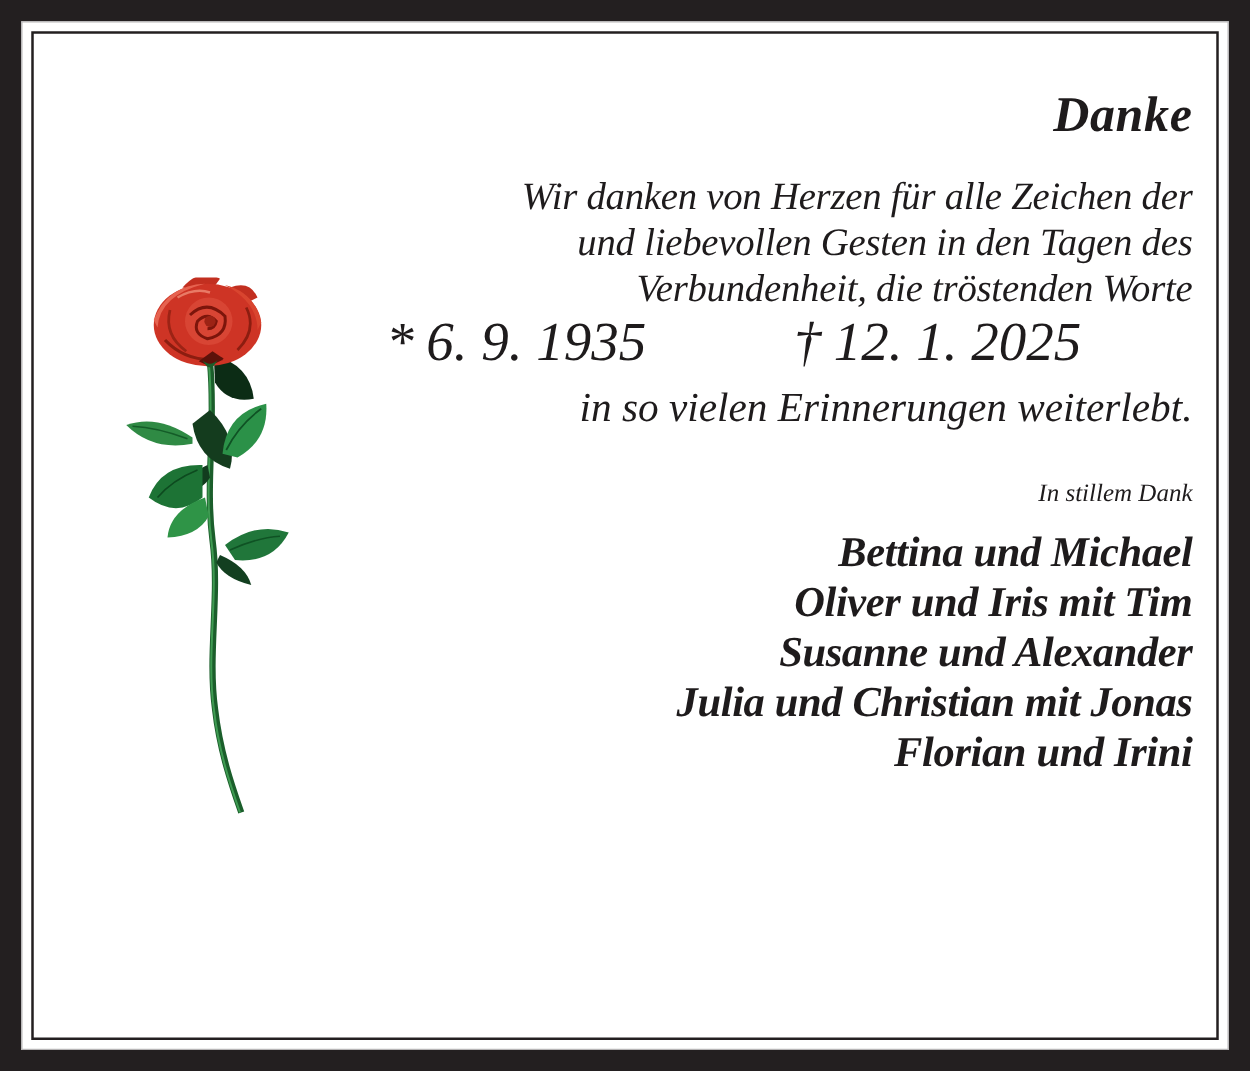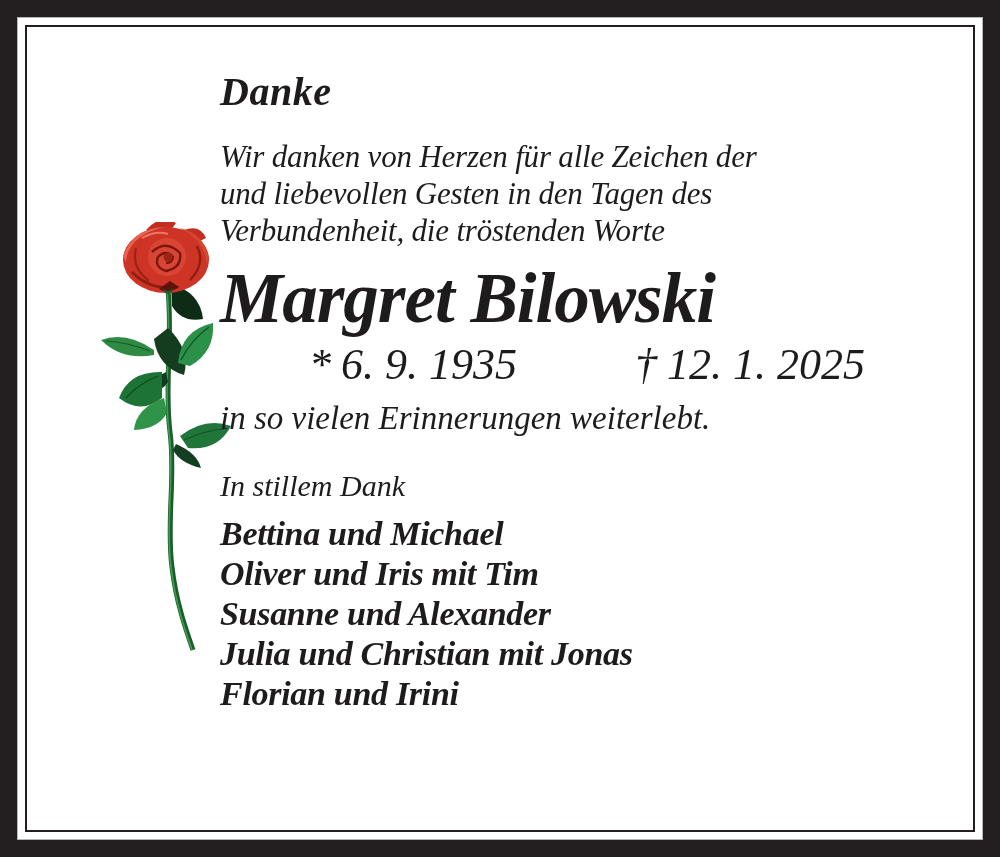--- a/index.html
+++ b/index.html
@@ -53,21 +53,21 @@
     width: 170px;
     height: 430px;
   }
   .rose-wrap svg { display: block; width: 100%; height: 100%; }
   
   .text-col {
     position: absolute;
     left: 192px;
     right: 18px;
     top: 0;
-    text-align: left;
+    text-align: right;
   }
   .title {
     margin-top: 43px;
     font-size: 40px;
     line-height: 42px;
     font-weight: bold;
     letter-spacing: 0.5px;
   }
   .intro {
     margin-top: 25px;
@@ -93,21 +93,21 @@
     white-space: nowrap;
   }
   .date-symbol { padding-right: 10px; }
   .memory {
     margin-top: 14px;
     font-size: 33px;
     line-height: 39px;
   }
   .closing {
     margin-top: 31px;
-    font-size: 30px;
+    font-size: 20px;
     line-height: 34px;
   }
   .mourners {
     margin-top: 11px;
     font-size: 34px;
     line-height: 40px;
     font-weight: bold;
     letter-spacing: -0.3px;
   }
 </style>
@@ -171,21 +171,20 @@
     <div class="text-col">
 
       <div class="title">Danke</div>
 
       <div class="intro">
         <div>Wir danken von Herzen für alle Zeichen der</div>
         <div>und liebevollen Gesten in den Tagen des</div>
         <div>Verbundenheit, die tröstenden Worte</div>
       </div>
 
-      <div class="name">Margret Bilowski</div>
 
       <div class="dates">
         <span>
           <span class="date-symbol">*</span><span>6. 9. 1935</span>
         </span>
         <span>
           <span class="date-symbol">†</span><span>12. 1. 2025</span>
         </span>
       </div>
 

